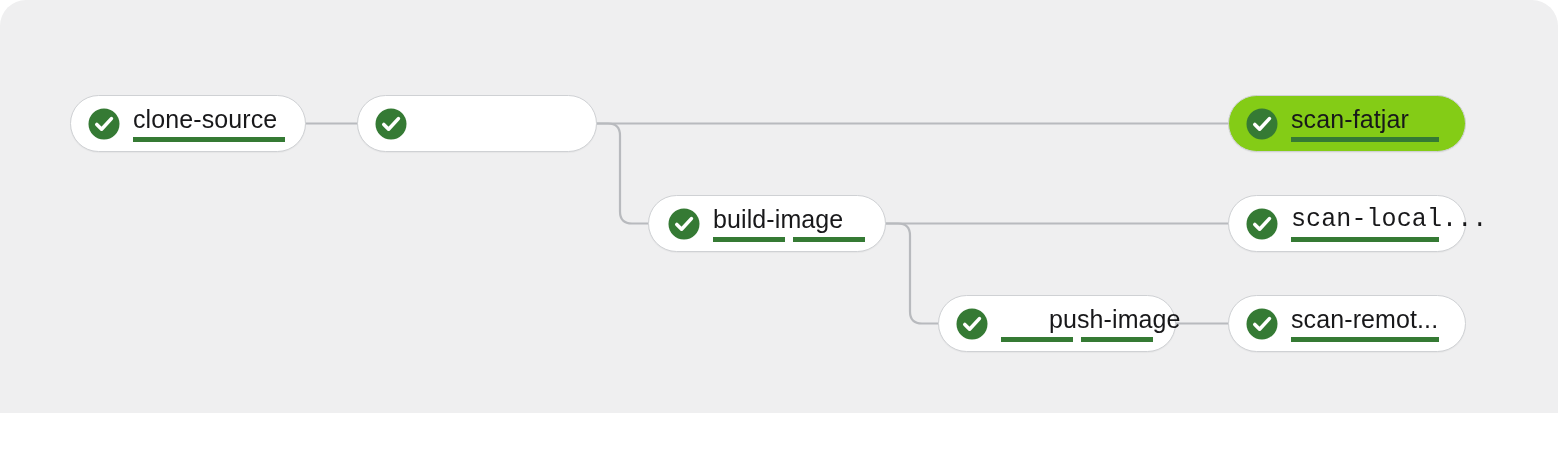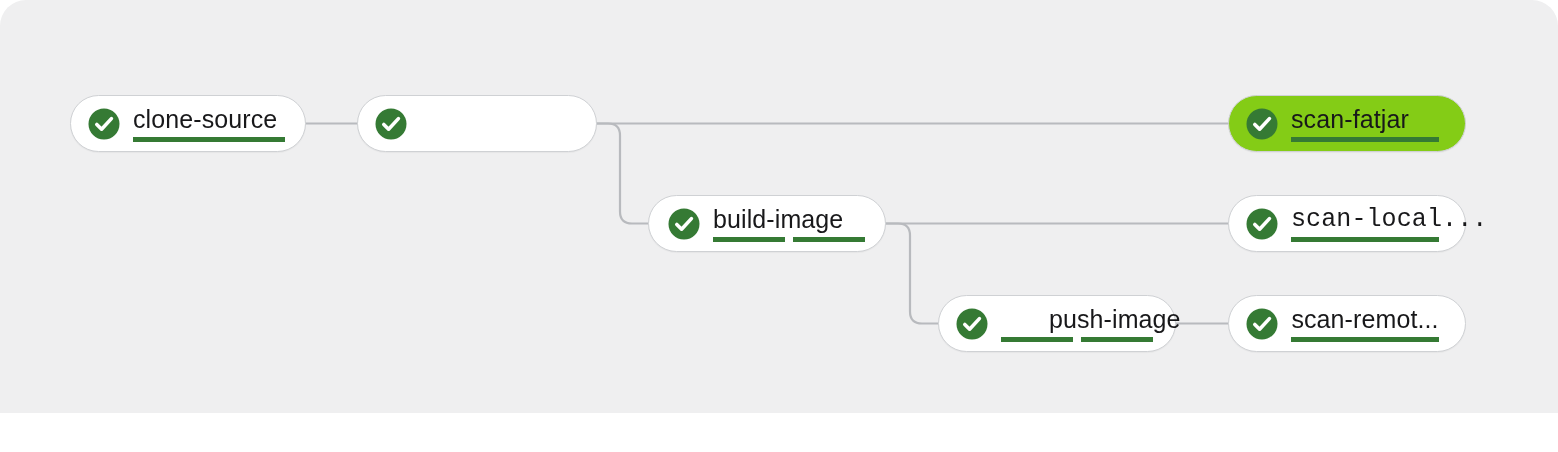--- a/index.html
+++ b/index.html
@@ -166,21 +166,21 @@
           <path d="M 9.8 17.4 L 14.6 22.2 L 24.4 11.6" fill="none" stroke="#ffffff" stroke-width="3.6" stroke-linecap="round" stroke-linejoin="round"></path>
         </svg>
         <div class="node-body">
           <div class="node-label" style="color: rgb(24, 24, 26); margin-left: 48px;">push-image</div>
           <div class="node-bars">
             <span class="node-bar" style="width: 72px; background: rgb(53, 122, 52);"></span>
             <span class="node-bar" style="width: 72px; background: rgb(53, 122, 52);"></span>
           </div>
         </div>
       </div>
-      <div class="node" style="left: 1228px; top: 295px; width: 238px; height: 57px; border-color: rgb(207, 209, 212); background: rgb(255, 255, 255); text-align: center;">
+      <div class="node" style="left: 1228px; top: 295px; width: 238px; height: 57px; border-color: rgb(207, 209, 212); background: rgb(255, 255, 255);">
         <svg viewBox="0 0 34 34" class="node-icon">
           <circle cx="17" cy="17" r="15.5" fill="#357a34"></circle>
           <path d="M 9.8 17.4 L 14.6 22.2 L 24.4 11.6" fill="none" stroke="#ffffff" stroke-width="3.6" stroke-linecap="round" stroke-linejoin="round"></path>
         </svg>
         <div class="node-body">
           <div class="node-label" style="color: rgb(24, 24, 26);">scan-remot...</div>
           <div class="node-bars">
             <span class="node-bar" style="width: 148px; background: rgb(53, 122, 52);"></span>
           </div>
         </div>

